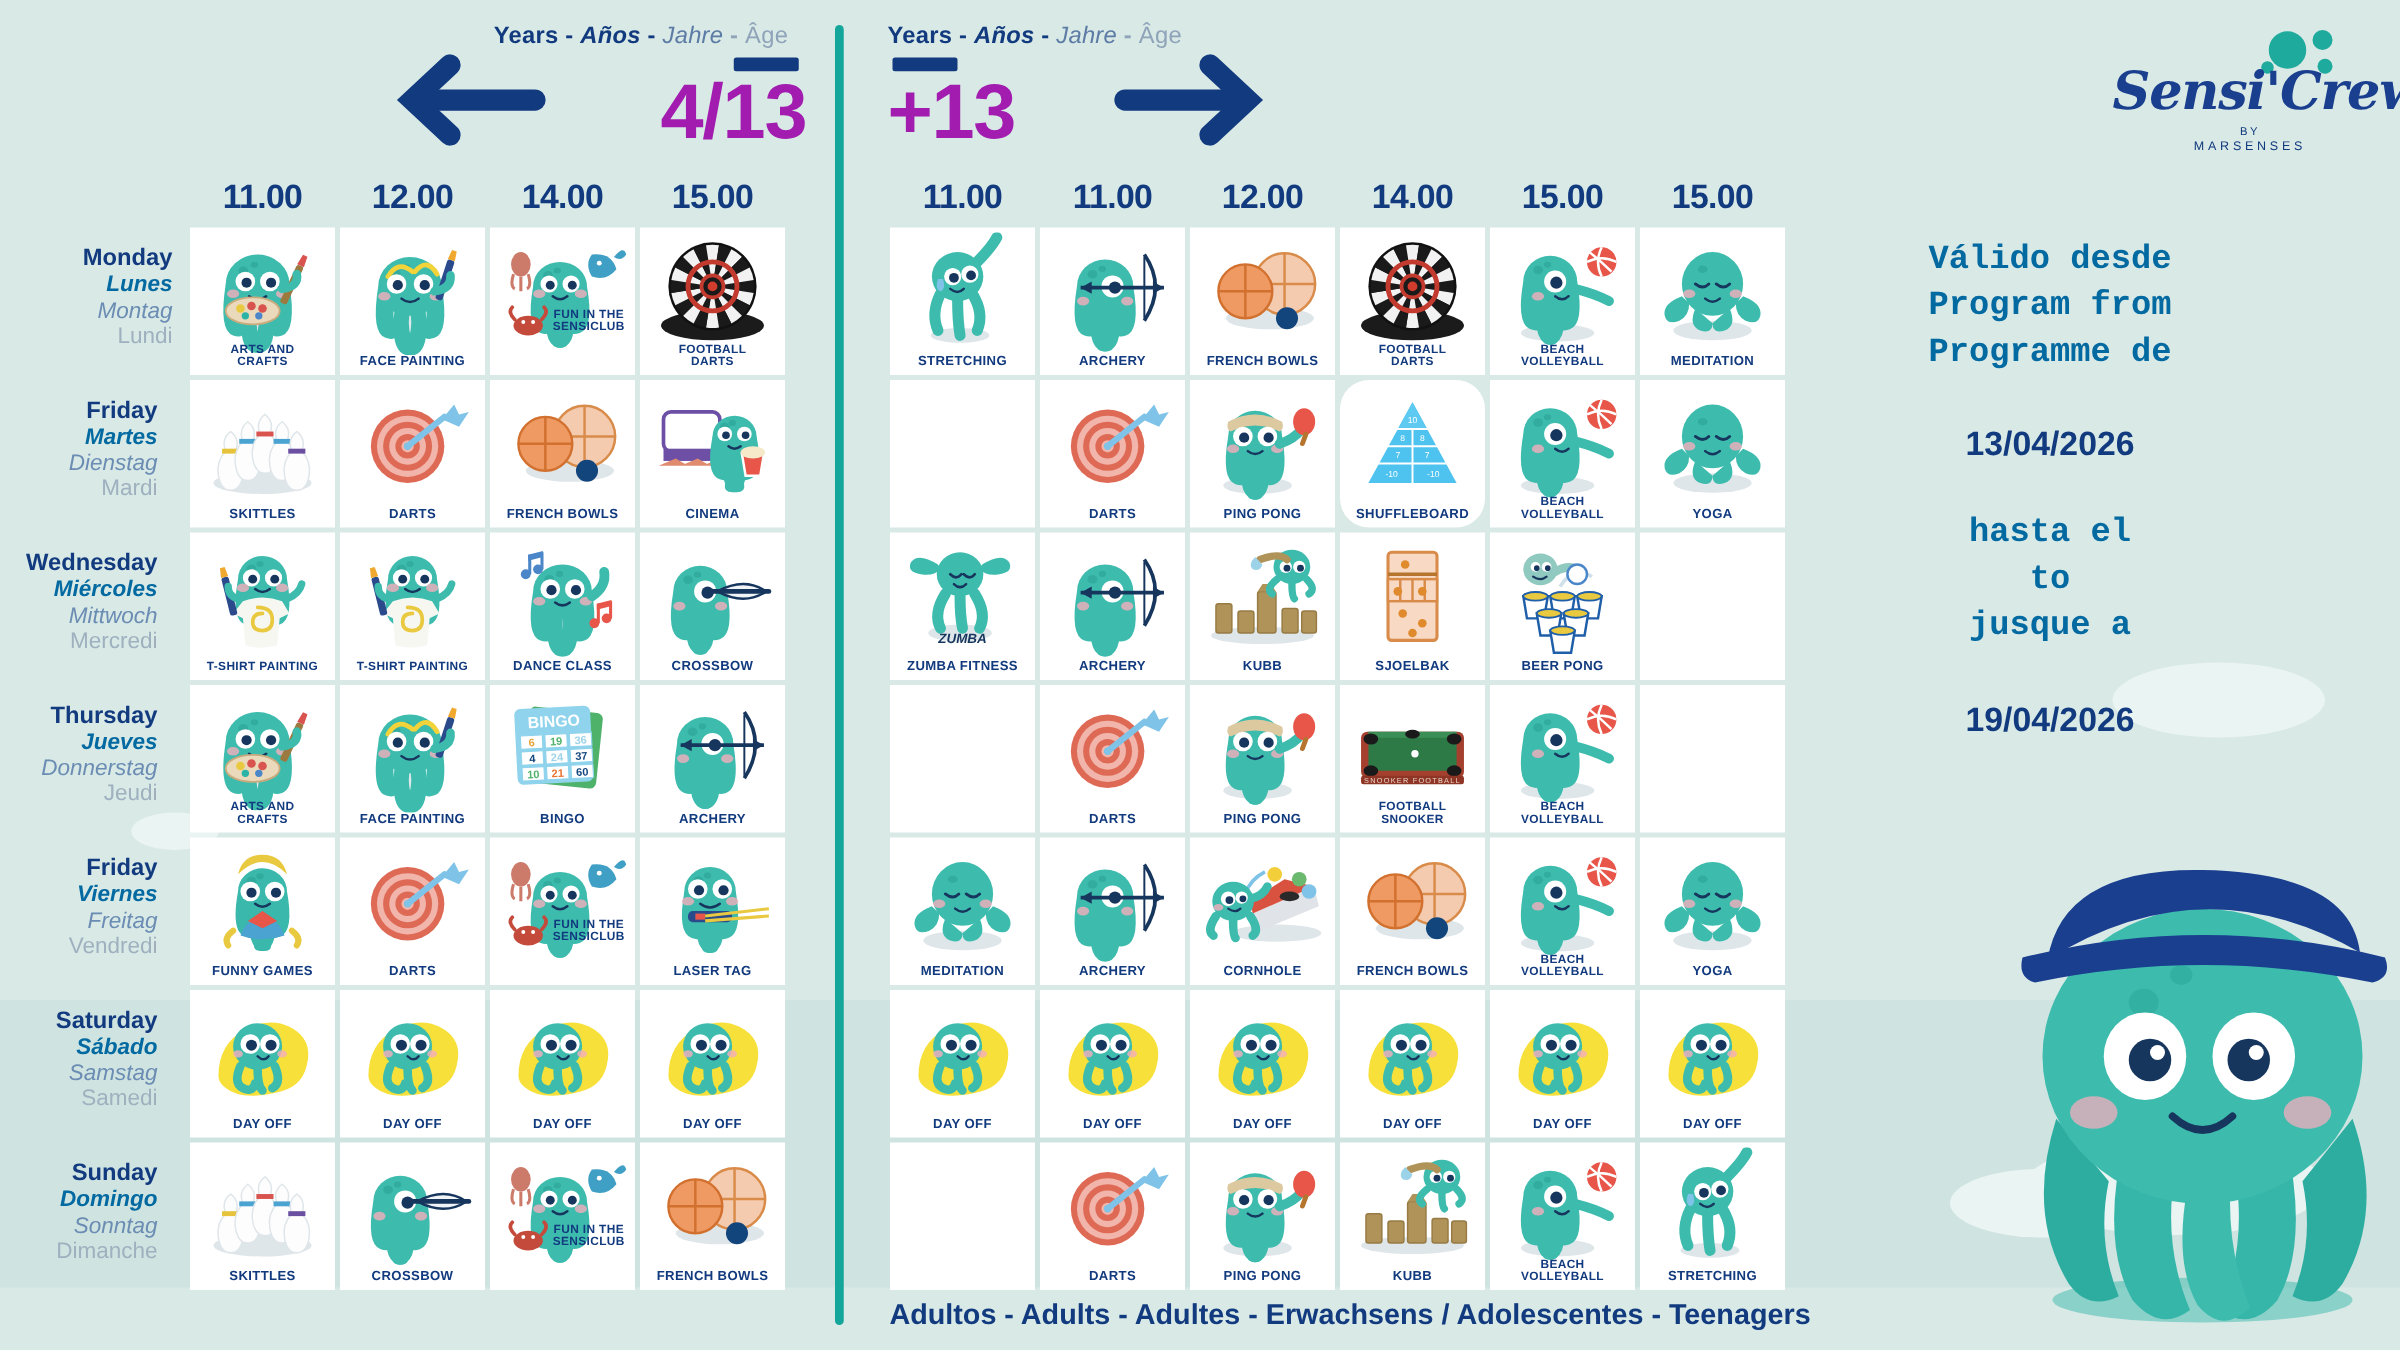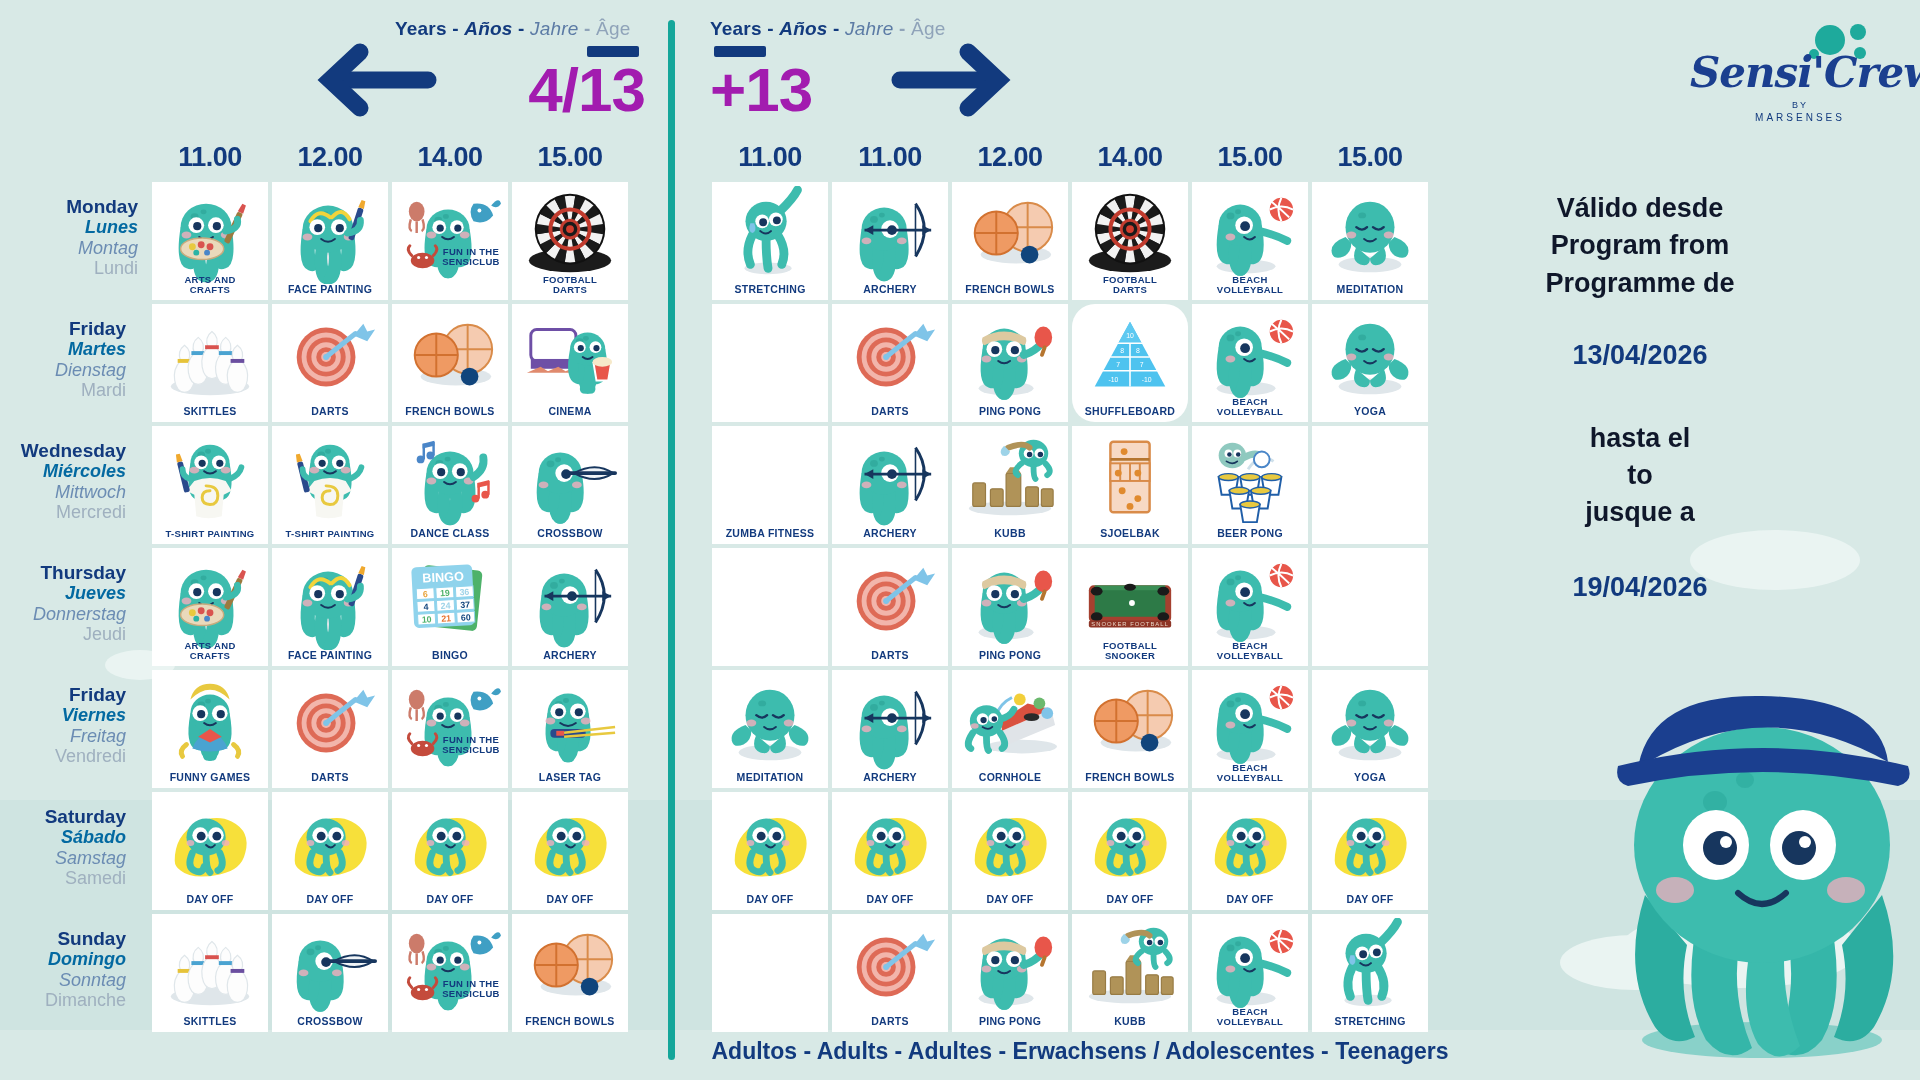--- a/index.html
+++ b/index.html
@@ -54,21 +54,21 @@
     line-height: 1.08; padding-bottom: 5px; white-space: pre-line;
   }
   .cell .lbl.sm { font-size: 9.5px; }
   .cell .lbl.inset { position: absolute; bottom: 28px; right: 6px; width: 62px; text-align: center; }
 
   
   .foot { position: absolute; font-size: 23px; font-weight: bold; color: #123a7e; text-align: center; }
 
   
   .rp { position: absolute; text-align: center; width: 320px; left: 1480px; }
-  .rp-green { color: #0f172a; font-size: 27px; font-weight: bold; line-height: 1.38; }
+  .rp-green { color: #0369a1; font-size: 27px; font-weight: bold; line-height: 1.38; font-family: Liberation Mono, monospace; }
   .rp-date { color: #123a7e; font-size: 27px; font-weight: bold; }
 
   
   .logo { position: absolute; left: 1690px; top: 18px; width: 220px; height: 112px; }
   .logo .word { font-family: "DejaVu Serif", serif; font-style: italic; font-weight: bold; font-size: 42px; color: #1b3f8f; letter-spacing: -1px; }
   .logo .by { font-size: 9px; color: #123a7e; letter-spacing: 2px; text-align: center; margin-top: 2px;}
   .logo .brand { font-size: 10px; color: #123a7e; letter-spacing: 3px; text-align: center; }
 
   
   .cloud { position: absolute; background: #eaf4f2; border-radius: 50%; }
@@ -131,21 +131,21 @@
     <div class="brand" style="position:absolute;left:0;top:94px;width:220px;">MARSENSES</div>
   </div>
 
   <div class="divider" style="left:668px;top:20px;height:1040px;"></div>
 
   <div class="rp" style="top:190px;">
     <div class="rp-green">Válido desde</div>
     <div class="rp-green">Program from</div>
     <div class="rp-green">Programme de</div>
     <div class="rp-date" style="margin-top:38px;">13/04/2026</div>
-    <div class="rp-green" style="margin-top:49px;">hasta el</div>
+    <div class="rp-green" style="margin-top:38px;">hasta el</div>
     <div class="rp-green">to</div>
     <div class="rp-green">jusque a</div>
     <div class="rp-date" style="margin-top:40px;">19/04/2026</div>
   </div>
 
   <svg width="340" height="420" viewBox="0 0 340 420" style="position:absolute;left:1590px;top:640px;">
     <ellipse cx="172" cy="400" rx="120" ry="18" fill="#2bb3a6" opacity=".45"></ellipse>
     <path d="M55 255 q-24 76 10 132 q16 22 40 10 q-18-44 -8-92 z" fill="#2cada0"></path>
     <path d="M292 255 q26 74 -8 132 q-16 22 -40 10 q18-44 8-92 z" fill="#2cada0"></path>
     <path d="M110 268 q-20 86 6 132 q22 26 46 8 q-22-52 -12-110 z" fill="#35b6a9"></path>
@@ -1141,20 +1141,32 @@
             <path d="M36 42 q6 5 11 0 M53 42 q6 5 11 0" stroke="#17365e" stroke-width="2.4" fill="none" stroke-linecap="round"></path>
             <ellipse cx="31" cy="50" rx="5" ry="3.5" fill="#f4aebd" opacity=".8"></ellipse>
             <ellipse cx="69" cy="50" rx="5" ry="3.5" fill="#f4aebd" opacity=".8"></ellipse>
             <path d="M44 54 q6 5 12 0" stroke="#17365e" stroke-width="2" fill="none" stroke-linecap="round"></path>
             <ellipse cx="42" cy="30" rx="4" ry="3" fill="#2ba294" opacity=".6"></ellipse>
           </svg>
         </div>
         <div class="lbl">YOGA</div>
       </div>
       <div class="cell" style="left: 712px; top: 426px; width: 116px; height: 118px;">
+        <div class="art">
+          <svg viewBox="0 0 100 100" width="100%" height="100%" preserveAspectRatio="xMidYMid meet">
+            <ellipse cx="48" cy="78" rx="26" ry="7" fill="#dfe6ea"></ellipse>
+            <ellipse cx="48" cy="30" rx="19" ry="18" fill="#3dbcae"></ellipse>
+            <path d="M30 22 q-16 -10 -22 -2 q-4 8 8 10 q10 2 16 -4z" fill="#3dbcae"></path>
+            <path d="M66 22 q16 -10 22 -2 q4 8 -8 10 q-10 2 -16 -4z" fill="#3dbcae"></path>
+            <path d="M36 46 q-10 16 -4 28 M48 48 q0 16 2 26 M60 46 q10 16 4 28" stroke="#3dbcae" stroke-width="9" fill="none" stroke-linecap="round"></path>
+            <path d="M40 30 q5 5 9 0 M51 30 q5 5 9 0" stroke="#17365e" stroke-width="2.2" fill="none" stroke-linecap="round"></path>
+            <path d="M43 38 q5 5 10 0" stroke="#17365e" stroke-width="2" fill="none" stroke-linecap="round"></path>
+            <text x="50" y="86" font-family="Liberation Sans, sans-serif" font-size="11" font-weight="bold" fill="#17365e" text-anchor="middle" font-style="italic">ZUMBA</text>
+          </svg>
+        </div>
         <div class="lbl">ZUMBA FITNESS</div>
       </div>
       <div class="cell" style="left: 832px; top: 426px; width: 116px; height: 118px;">
         <div class="art">
           <svg viewBox="0 0 100 100" width="100%" height="100%" preserveAspectRatio="xMidYMid meet">
             <ellipse cx="44" cy="72" rx="23" ry="6" fill="#dfe6ea"></ellipse>
             <path d="M21 44 q-6 36 6 40 q8 3 10-4 q-6-14 -2-26 z" fill="#3dbcae"></path>
             <path d="M67 44 q6 36 -6 40 q-8 3 -10-4 q6-14 2-26 z" fill="#3dbcae"></path>
             <path d="M33.65 55 q-6 38 8 42 q9 1 8-6 q-8-16 -4-30 z" fill="#3dbcae"></path>
             <path d="M54.35 55 q6 38 -8 42 q-9 1 -8-6 q8-16 4-30 z" fill="#3dbcae"></path>

